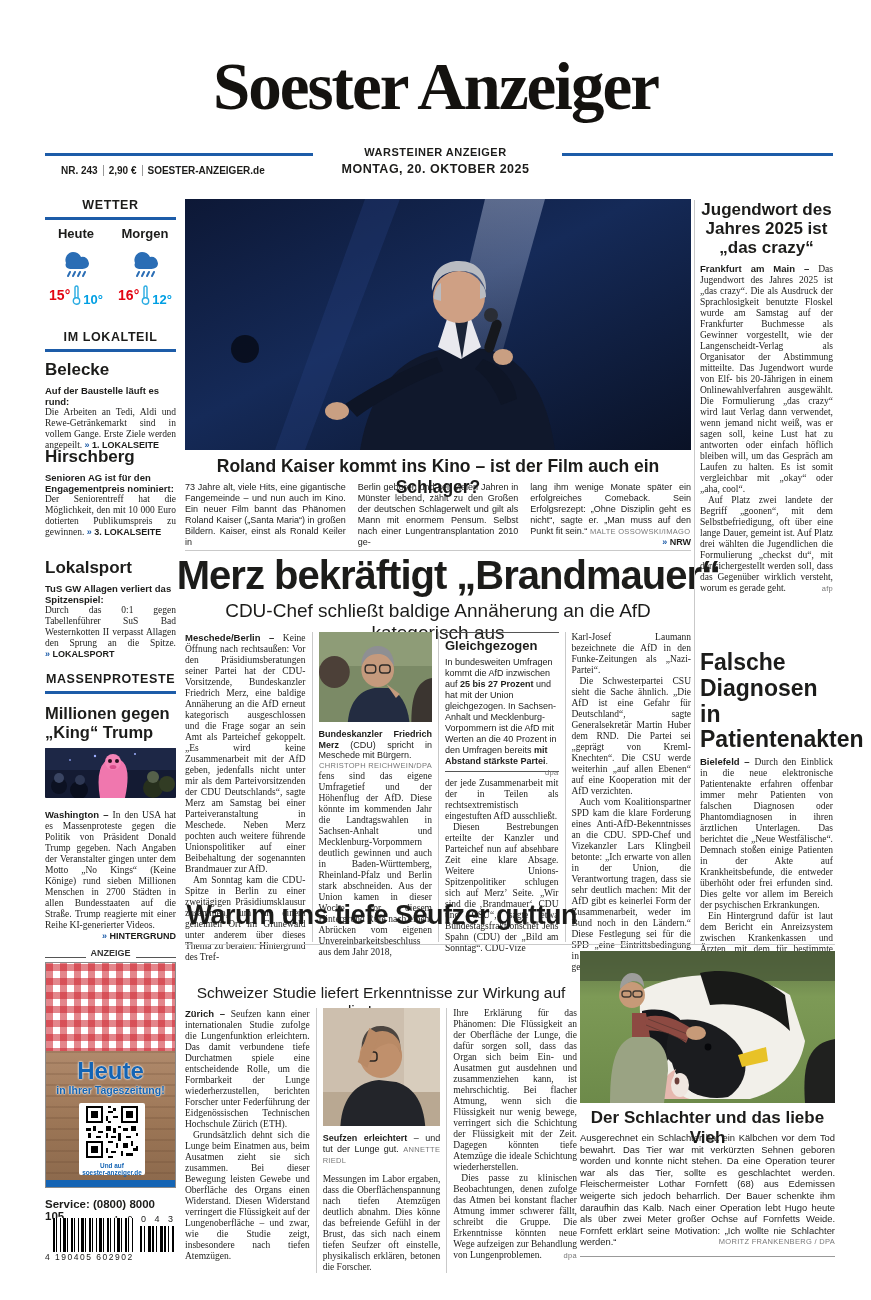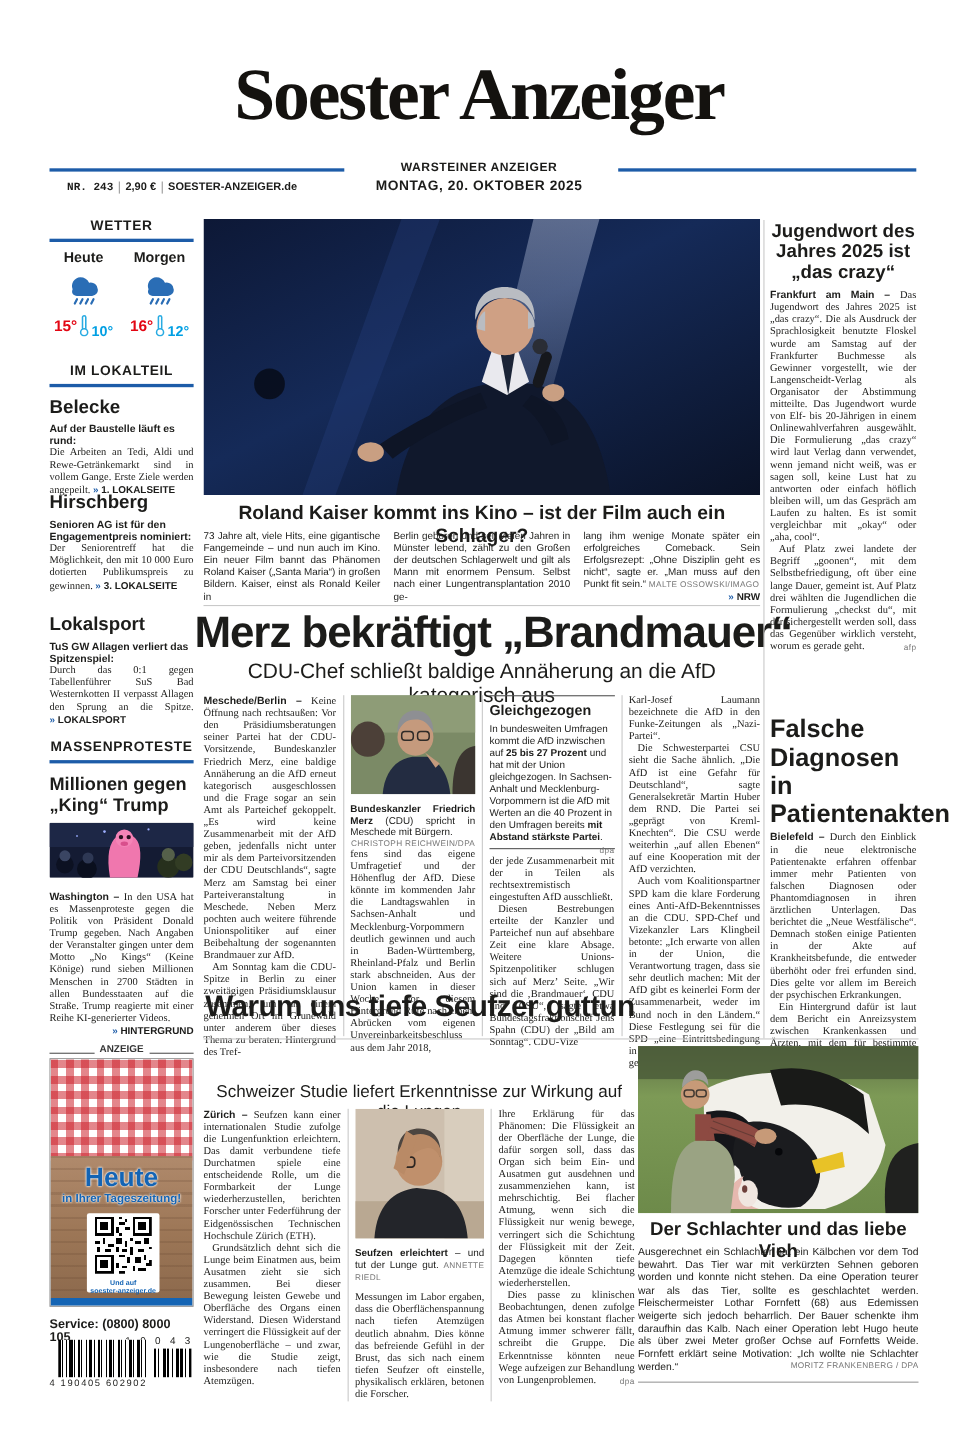--- a/index.html
+++ b/index.html
@@ -16,21 +16,21 @@
     font-family:"Liberation Serif", serif; font-weight:700; font-size:67px; letter-spacing:-2px; color:#14120f;}
   .rule-blue{ position:absolute; height:3px; background:var(--blue); }
   .edition{ position:absolute; top:146px; left:0; width:871px; text-align:center;
     font-family:"Liberation Sans", sans-serif; font-weight:700; font-size:11px; letter-spacing:.5px;}
   .pubdate{ position:absolute; top:162px; left:0; width:871px; text-align:center;
     font-family:"Liberation Sans", sans-serif; font-weight:700; font-size:12.5px; letter-spacing:.5px;}
   .issueline{ position:absolute; top:165px; left:45px; font-family:"Liberation Sans", sans-serif;
     font-weight:700; font-size:10px; }
   .issueline span{ padding:0 5px; }
   .issueline span + span{ border-left:1px solid #999; }
-  .issueline span:first-child{ padding-left:16px;font-family:Liberation Mono, monospace; }
+  .issueline span:first-child{ padding-left:16px; }
 
   
   .kicker{ font-family:"Liberation Sans", sans-serif; font-weight:700; font-size:12.5px;
     text-align:center; letter-spacing:.6px; border-bottom:3px solid var(--blue); padding-bottom:5px; }
   .rail-h{ font-family:"Liberation Sans", sans-serif; font-weight:700; font-size:17px; margin:0 0 5px; }
   .lead{ font-family:"Liberation Sans", sans-serif; font-weight:700; font-size:9.5px; line-height:11px; }
   .btext{ font-size:9.5px; line-height:11px; text-align:justify; hyphens:auto; -webkit-hyphens:auto; }
   .btext p + p{ text-indent:8px; }
   .ref{ font-family:"Liberation Sans", sans-serif; font-weight:700; font-size:9px; white-space:nowrap; }
   .ref .arr{ color:var(--blue); }

